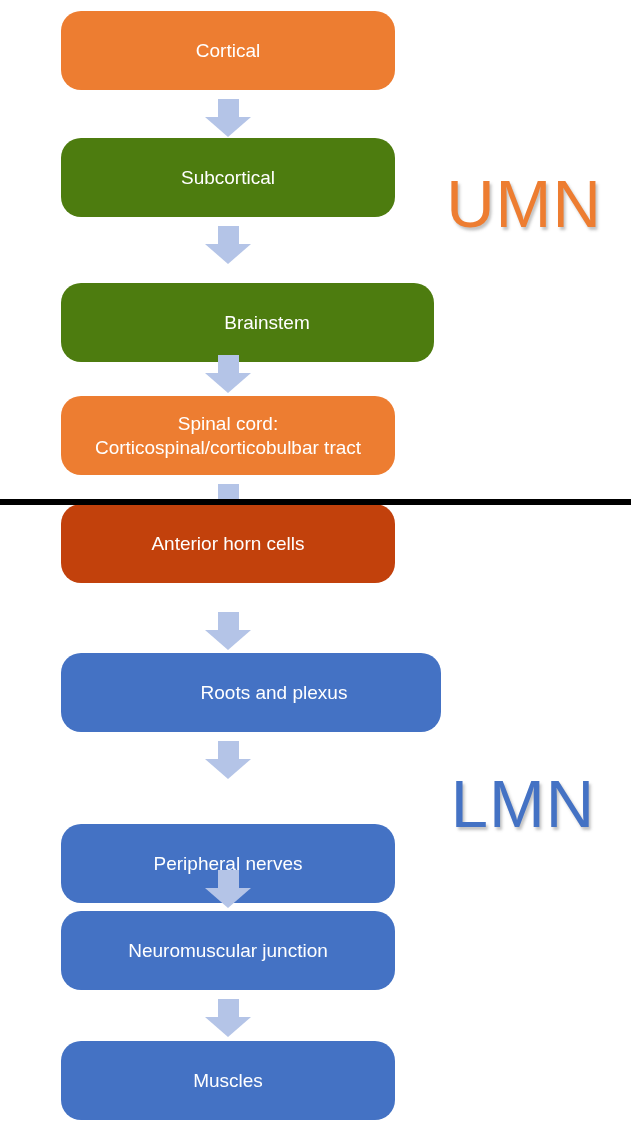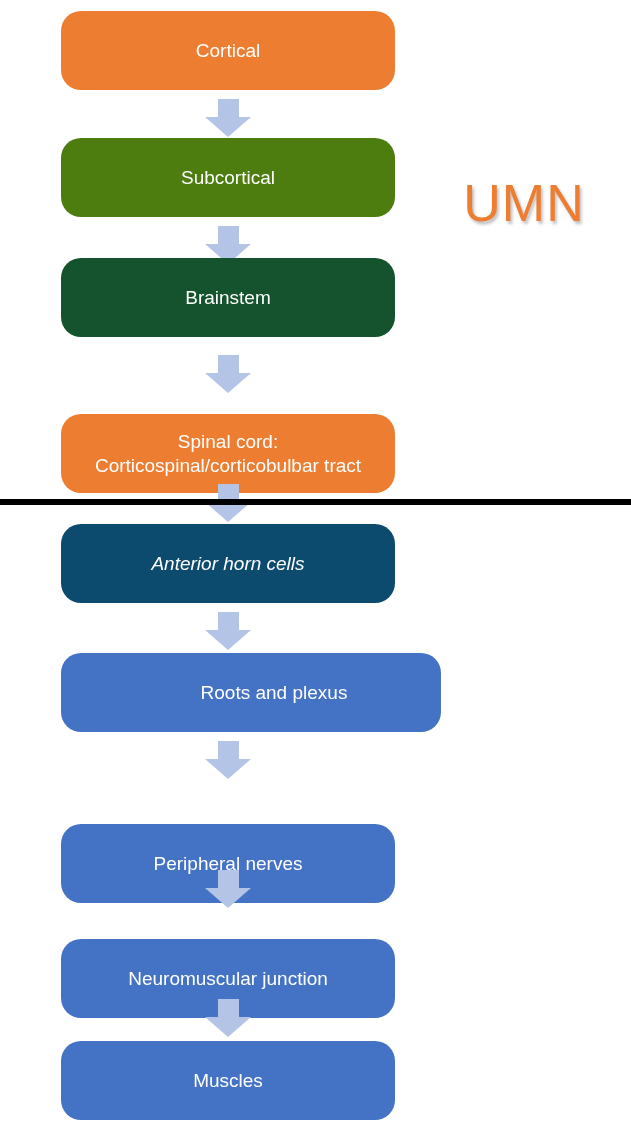--- a/index.html
+++ b/index.html
@@ -55,21 +55,21 @@
     left: 0;
     top: 499px;
     width: 631px;
     height: 6px;
     background: #000000;
     z-index: 5;
   }
   .side-label {
     position: absolute;
     transform: translate(-50%, -50%);
-    font-size: 52px;
+    font-size: 67px;
     line-height: 1;
     letter-spacing: 1px;
     text-shadow: 2px 3px 3px rgba(120,120,120,0.45);
     z-index: 2;
     white-space: nowrap;
   }
   .side-label.umn { left: 524px; top: 203px; }
   .side-label.lmn { left: 523px; top: 803px; }
 </style>
 </head>
@@ -84,62 +84,63 @@
         <div class="stem"></div>
         <div class="head"></div>
       </div>
       <div class="box" style="top: 138px; background: #4d7c0f;">
         <span>Subcortical</span>
       </div>
       <div class="arrow" style="top: 226px;">
         <div class="stem"></div>
         <div class="head"></div>
       </div>
-      <div class="box" style="top: 258px; background: #14532d;">
+      <div class="box" style="top: 283px; background: #4d7c0f; padding-left: 39px;">
         <span>Brainstem</span>
       </div>
       <div class="arrow" style="top: 355px;">
         <div class="stem"></div>
         <div class="head"></div>
       </div>
-      <div class="box" style="top: 414px; background: rgb(237, 125, 49);">
+      <div class="box" style="top: 396px; background: rgb(237, 125, 49);">
         <span>Spinal cord:
 Corticospinal/corticobulbar tract</span>
       </div>
       <div class="arrow" style="top: 484px;">
         <div class="stem"></div>
         <div class="head"></div>
       </div>
-      <div class="box" style="top: 524px; background: #0c4a6e; font-style: italic;">
+      <div class="box" style="top: 504px; background: #c2410c;">
         <span>Anterior horn cells</span>
       </div>
       <div class="arrow" style="top: 612px;">
         <div class="stem"></div>
         <div class="head"></div>
       </div>
       <div class="box" style="top: 653px; background: rgb(68, 114, 196); padding-left: 46px;">
         <span>Roots and plexus</span>
       </div>
       <div class="arrow" style="top: 741px;">
         <div class="stem"></div>
         <div class="head"></div>
       </div>
       <div class="box" style="top: 782px; background: rgb(68, 114, 196); margin-top: 42px;">
         <span>Peripheral nerves</span>
       </div>
       <div class="arrow" style="top: 870px;">
         <div class="stem"></div>
         <div class="head"></div>
       </div>
-      <div class="box" style="top: 911px; background: rgb(68, 114, 196); margin-top: 28px;">
+      <div class="box" style="top: 911px; background: rgb(68, 114, 196);">
         <span>Neuromuscular junction</span>
       </div>
       <div class="arrow" style="top: 999px;">
         <div class="stem"></div>
         <div class="head"></div>
       </div>
       <div class="box" style="top: 1041px; background: rgb(68, 114, 196);">
         <span>Muscles</span>
       </div>
     </div>
   <div class="divider" style="background: rgb(0, 0, 0);"></div>
   <div class="side-label umn" style="color: rgb(237, 125, 49);">UMN</div>
+  <div class="side-label lmn" style="color: rgb(68, 114, 196);">LMN</div>
 </div>
 
 </body></html>

